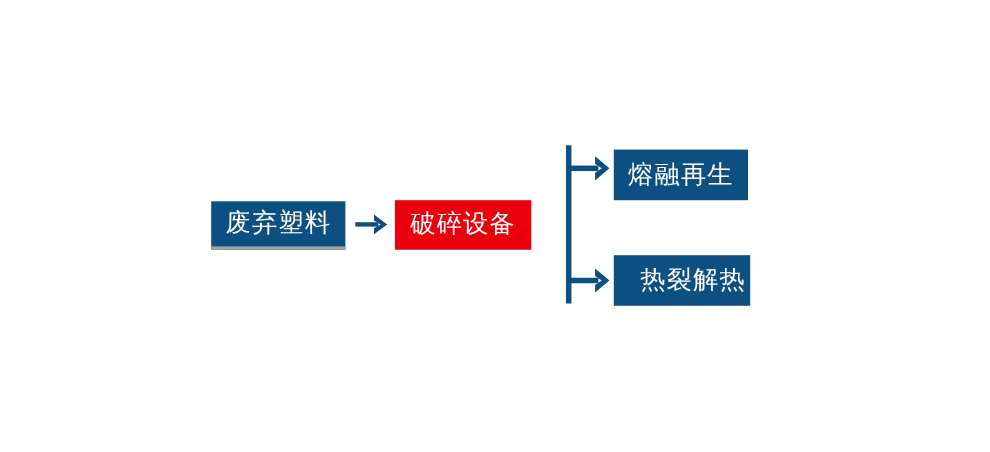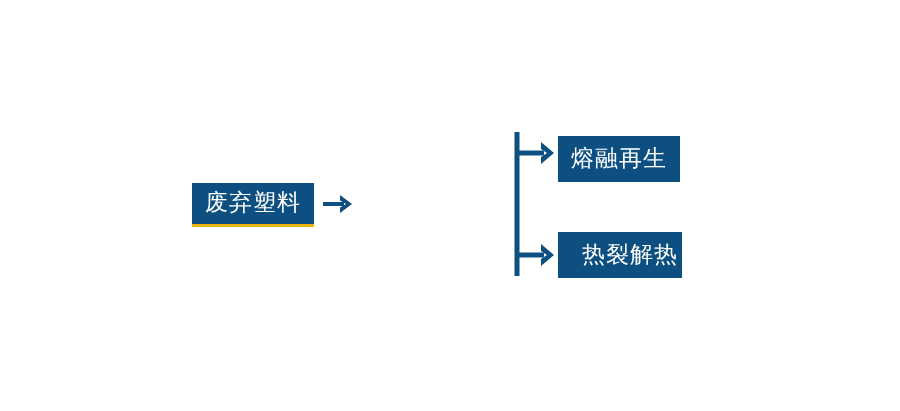--- a/index.html
+++ b/index.html
@@ -40,21 +40,21 @@
   .node-blue {
     background: #0d4f80;
   }
 
   .node-red {
     background: #e8000d;
   }
 
   
   .node-accent-bottom {
-    border-bottom: 3px solid #eab308;
+    border-bottom: 3px solid #a3a3a3;
   }
 
   .node-label {
     display: block;
     transform: translateY(-1px);
   }
 
   
   #box-waste-plastic {
     left: 192px;
@@ -118,20 +118,23 @@
     <span class="node-label">废弃塑料</span>
   </div>
 
   <div class="connector" id="arrow-waste-to-crusher">
     <svg width="34" height="32" viewBox="0 0 34 32" aria-hidden="true">
       <path d="M1 16 H22" stroke="#0d4f80" stroke-width="4" fill="none"></path>
       <path d="M18 7 L30 16 L18 25 L18 19.5 L24 16 L18 12.5 Z" fill="#0d4f80"></path>
     </svg>
   </div>
 
+  <div class="node-box node-red" id="box-crusher">
+    <span class="node-label">破碎设备</span>
+  </div>
 
   <div class="connector" id="branch-connector">
     <svg width="52" height="152" viewBox="0 0 52 152" aria-hidden="true">
 
       <path d="M9 4 V148" stroke="#0d4f80" stroke-width="5" fill="none"></path>
 
       <path d="M9 25 H36" stroke="#0d4f80" stroke-width="5" fill="none"></path>
 
       <path d="M33 14 L46 25 L33 36 L33 29 L39 25 L33 21 Z" fill="#0d4f80"></path>
 

